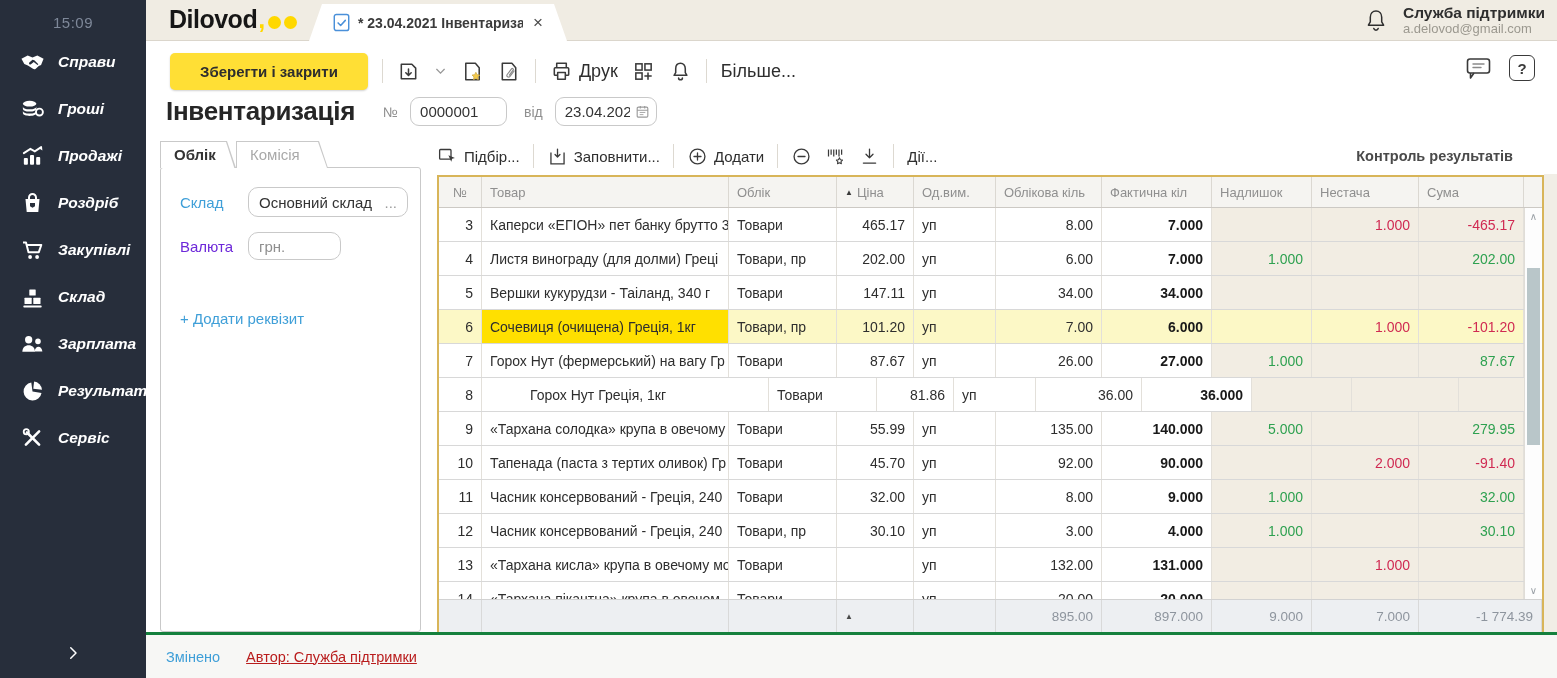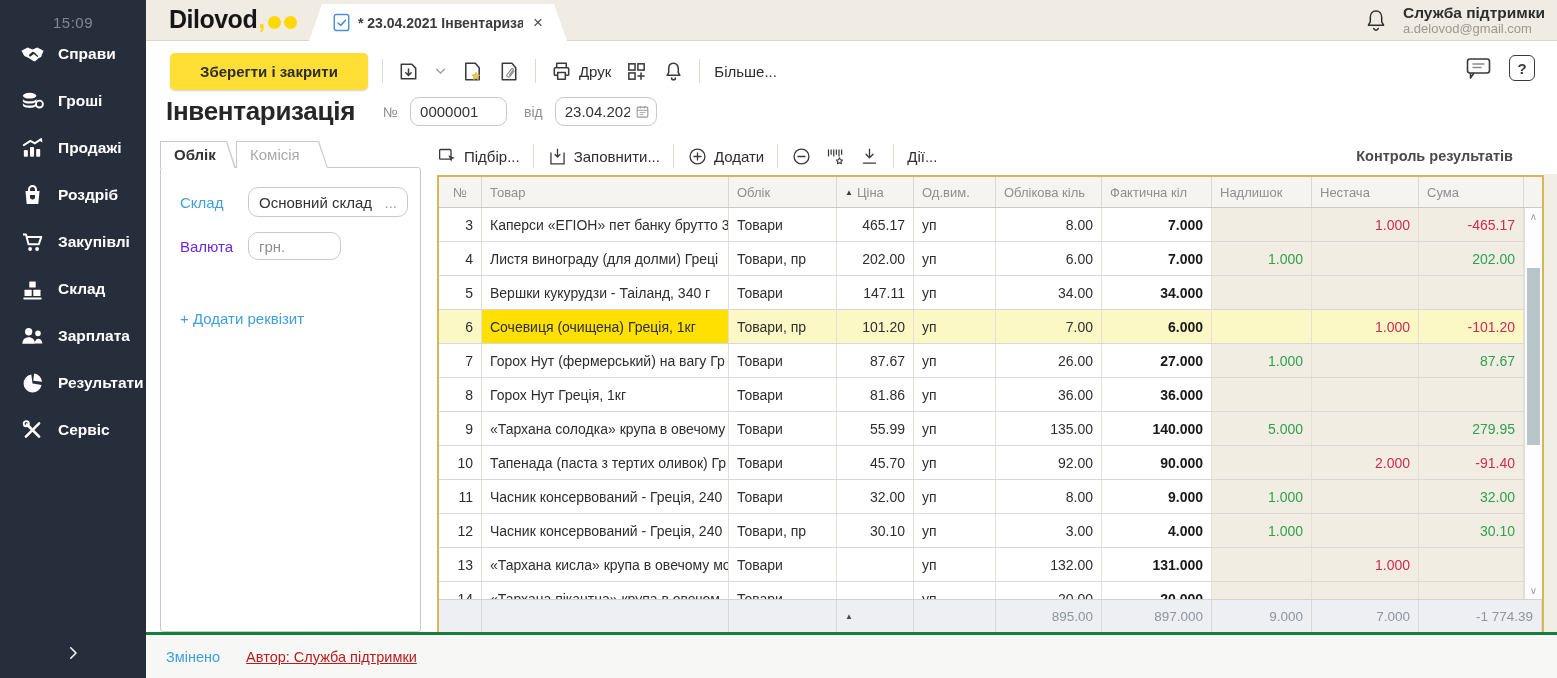--- a/index.html
+++ b/index.html
@@ -3,21 +3,21 @@
 <meta charset="utf-8">
 <style>
   * { box-sizing: border-box; margin: 0; padding: 0; }
   html,body { width:1557px; height:678px; }
   body { font-family:"Liberation Sans","DejaVu Sans",sans-serif; background:#f0ece3; overflow:hidden; }
   #page { position:relative; width:1557px; height:678px; background:#f0ece3; overflow:hidden; }
 
   
   .sidebar { position:absolute; left:0; top:0; width:146px; height:678px; background:#272e3b; z-index:6; }
   .sb-time { position:absolute; top:14px; left:0; width:100%; text-align:center; color:#7e8899; font-size:15px; letter-spacing:.5px; }
-  .sb-menu { position:absolute; top:30px; left:0; width:100%; }
+  .sb-menu { position:absolute; top:38px; left:0; width:100%;font-style:italic; }
   .sb-item { display:flex; align-items:center; gap:13px; height:47px; padding-left:20px; color:#ffffff; font-size:15.5px; font-weight:600; cursor:pointer; }
   .sb-item svg { width:25px; height:24px; flex:0 0 25px; }
   .sb-collapse { position:absolute; bottom:16px; left:0; width:100%; display:flex; justify-content:center; cursor:pointer; }
   .sb-collapse svg { width:18px; height:18px; }
 
   
   .topbar { position:absolute; left:146px; top:0; width:1411px; height:41px; background:#f0ece3; border-bottom:1px solid #dbd6cc; z-index:5; }
   .logo { position:absolute; left:23px; top:5px; font-size:25px; font-weight:800; color:#161616; letter-spacing:-0.5px; display:flex; align-items:baseline; }
   .logo .comma { color:#ffd800; margin-left:1px; font-weight:800; }
   .logo .dot { width:13px; height:13px; background:#ffd800; border-radius:50%; display:inline-block; margin-left:3px; align-self:center; margin-top:6px; }
@@ -33,21 +33,21 @@
 
   
   .main { position:absolute; left:146px; top:41px; width:1411px; height:591px; background:#ffffff; }
   .beige-strip { position:absolute; left:1398px; top:133px; width:13px; height:458px; background:#f1eee6; }
 
   
   .toolbar { position:absolute; left:24px; top:10px; height:40px; display:flex; align-items:center; gap:14px; }
   .btn-save { background:#ffdf35; border:none; border-radius:5px; height:37px; padding:0 30px; font-family:inherit;
     font-size:15px; font-weight:700; color:#2e2e2e; cursor:pointer; box-shadow:0 1px 2px rgba(0,0,0,.18); }
   .tb-sep { width:1px; height:24px; background:#ddd9d1; }
-  .tb-ic { display:flex; align-items:center; gap:6px; cursor:pointer; color:#2e2e2e; font-size:15px; font-weight:500; }
+  .tb-ic { display:flex; align-items:center; gap:6px; cursor:pointer; color:#2e2e2e; font-size:18px; font-weight:500; }
   .tb-ic svg { width:23px; height:23px; }
   .tb-ic.small svg { width:13px; height:13px; }
   .tb-right { position:absolute; right:22px; top:14px; display:flex; gap:17px; align-items:center; }
   .help-box { width:26px; height:26px; border:1.6px solid #3a3a3a; border-radius:6px; display:flex; align-items:center;
     justify-content:center; font-size:15px; font-weight:600; color:#3a3a3a; cursor:pointer; }
 
   
   .title-row { position:absolute; left:20px; top:55px; display:flex; align-items:center; }
   .doc-title { font-size:26px; font-weight:700; color:#262626; letter-spacing:-0.3px; }
   .lbl { color:#8f8f8f; font-size:14px; }
@@ -549,21 +549,21 @@
             <div class="g-cell al-r" style="width: 77px;">87.67</div>
             <div class="g-cell" style="width: 82px;">уп</div>
             <div class="g-cell al-r" style="width: 106px;">26.00</div>
             <div class="g-cell al-r fact" style="width: 110px;">27.000</div>
             <div class="g-cell al-r beige pos" style="width: 100px;">1.000</div>
             <div class="g-cell al-r beige" style="width: 107px;"></div>
             <div class="g-cell al-r beige pos" style="width: 105px;">87.67</div>
           </div>
           <div class="g-row">
             <div class="g-cell al-r" style="width: 43px;">8</div>
-            <div class="g-cell" style="width: 247px;">Горох Нут Греція, 1кг</div>
+            <div class="g-cell" style="width: 247px; margin-left: 40px;">Горох Нут Греція, 1кг</div>
             <div class="g-cell" style="width: 108px;">Товари</div>
             <div class="g-cell al-r" style="width: 77px;">81.86</div>
             <div class="g-cell" style="width: 82px;">уп</div>
             <div class="g-cell al-r" style="width: 106px;">36.00</div>
             <div class="g-cell al-r fact" style="width: 110px;">36.000</div>
             <div class="g-cell al-r beige" style="width: 100px;"></div>
             <div class="g-cell al-r beige" style="width: 107px;"></div>
             <div class="g-cell al-r beige" style="width: 105px;"></div>
           </div>
           <div class="g-row">

